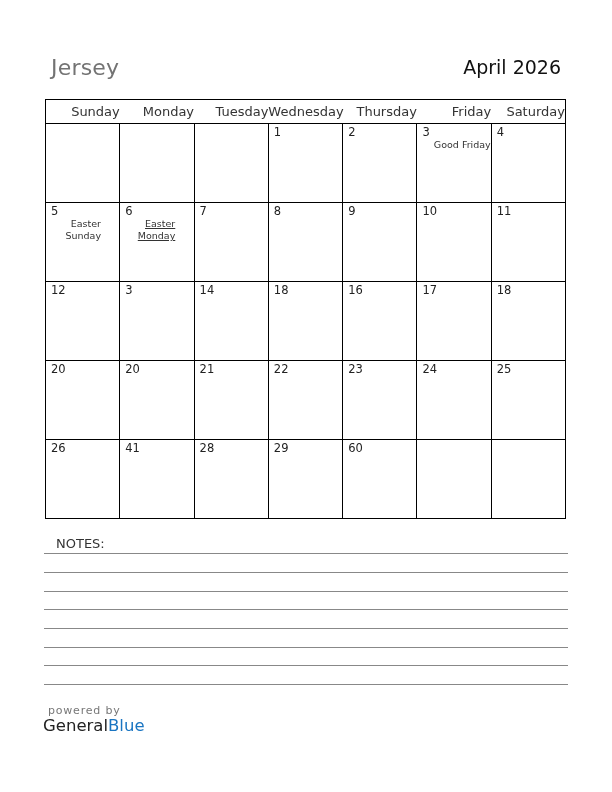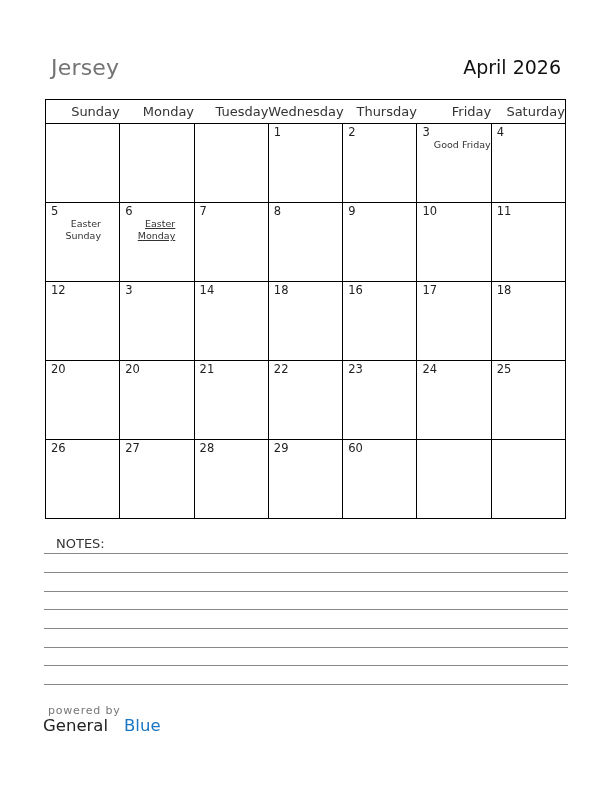--- a/index.html
+++ b/index.html
@@ -8,21 +8,21 @@
   .month{position:absolute;right:51px;top:56px;font-size:19px;color:#111;}
   table.cal{position:absolute;left:45px;top:99px;width:521px;border-collapse:collapse;table-layout:fixed;border:1.5px solid #000;}
   table.cal th{height:23px;font-weight:normal;font-size:13px;color:#333;border-bottom:1.5px solid #000;padding:0;text-align:right;}
   table.cal td{height:76px;border:1.3px solid #000;vertical-align:top;padding:2px 0 0 5px;font-size:11.5px;color:#222;}
   .dn{display:block;line-height:13px;}
   .hol{display:block;font-size:9.5px;line-height:12px;color:#333;text-align:right;}
   .notes-label{position:absolute;left:56px;top:536px;font-size:13px;color:#333;}
   .line{position:absolute;left:44px;width:524px;height:0;border-top:1.2px solid #888;}
   .powered{position:absolute;left:48px;top:704px;font-size:11px;color:#777;letter-spacing:0.8px;}
   .brand{position:absolute;left:43px;top:716px;font-size:16.5px;color:#222;}
-  .brand .blue{color:#1a75c2;padding-left:16px;}
+  .brand .blue{color:#1a75c2;}
 </style>
 </head>
 <body>
 
 <div class="title">Jersey</div>
 <div class="month">April 2026</div>
 
 <table class="cal">
   <thead>
     <tr>
@@ -129,21 +129,21 @@
         </td>
         <td>
           <span class="dn">25</span>
         </td>
       </tr>
       <tr>
         <td>
           <span class="dn">26</span>
         </td>
         <td>
-          <span class="dn">27</span>
+          <span class="dn">41</span>
         </td>
         <td>
           <span class="dn">28</span>
         </td>
         <td>
           <span class="dn">29</span>
         </td>
         <td>
           <span class="dn">60</span>
         </td>

